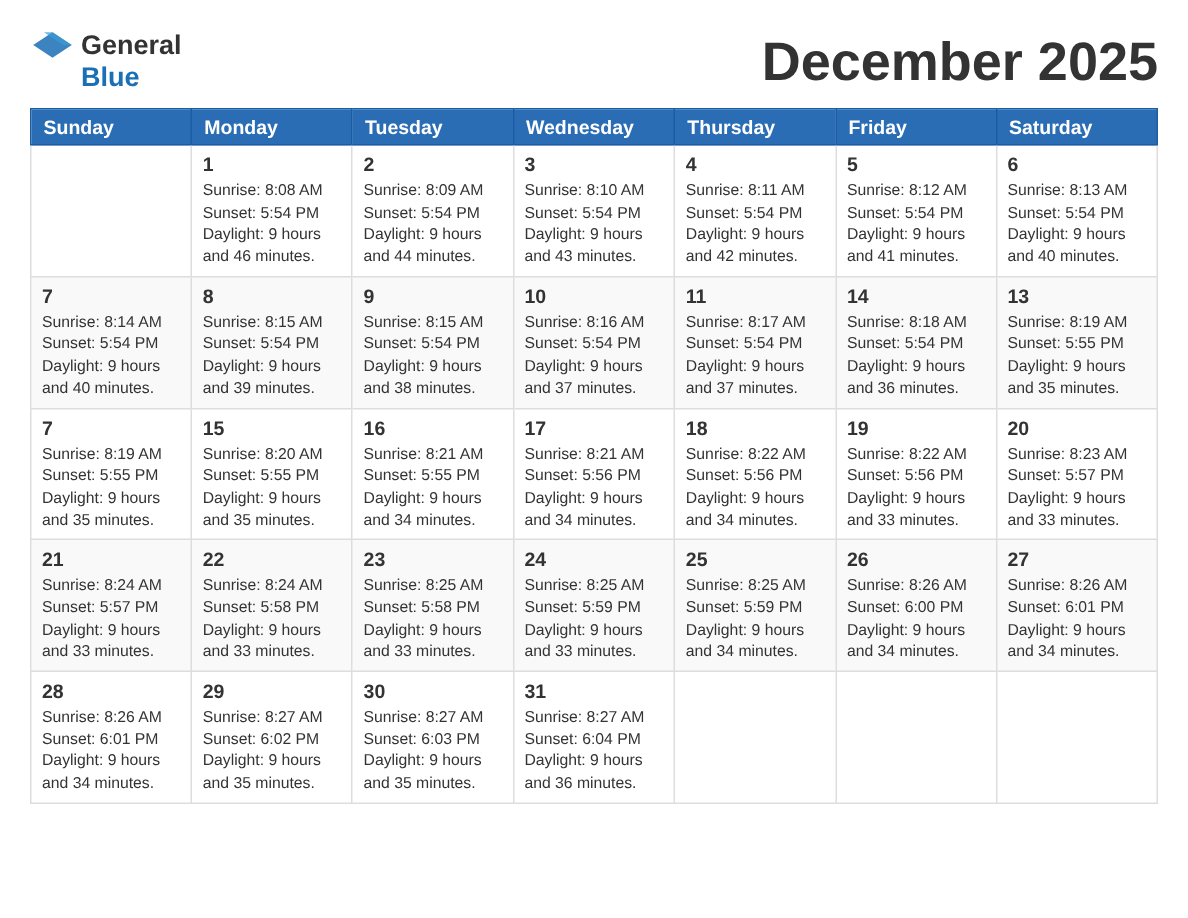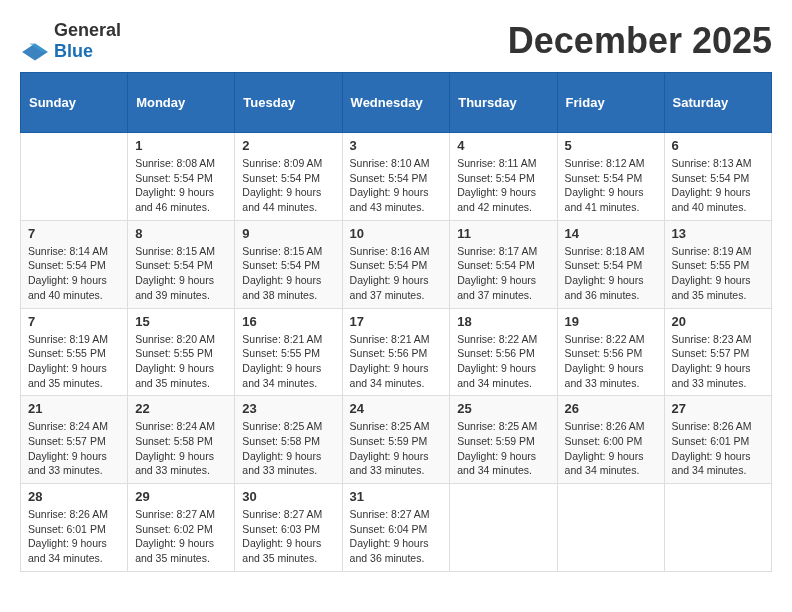--- a/index.html
+++ b/index.html
@@ -11,21 +11,21 @@
       padding: 20px;
     }
     .header-section {
       display: flex;
       justify-content: space-between;
       align-items: flex-start;
       margin-bottom: 10px;
     }
     .logo {
       display: flex;
-      align-items: flex-end;
+      align-items: flex-start;
       gap: 4px;
     }
     .logo-text-general {
       font-size: 18px;
       font-weight: bold;
       color: #333;
     }
     .logo-text-blue {
       font-size: 18px;
       font-weight: bold;
@@ -50,21 +50,21 @@
     }
     .calendar-table {
       width: 100%;
       border-collapse: collapse;
       border: 1px solid #ccc;
     }
     .calendar-table th {
       background-color: #2a6db5;
       color: #fff;
       text-align: left;
-      padding: 22px 8px;
+      padding: 4px 8px;
       font-size: 13px;
       border: 1px solid #1a5da5;
     }
     .calendar-table td {
       vertical-align: top;
       padding: 5px 7px;
       border: 1px solid #ddd;
       width: 108px;
       min-height: 80px;
       font-size: 11px;

